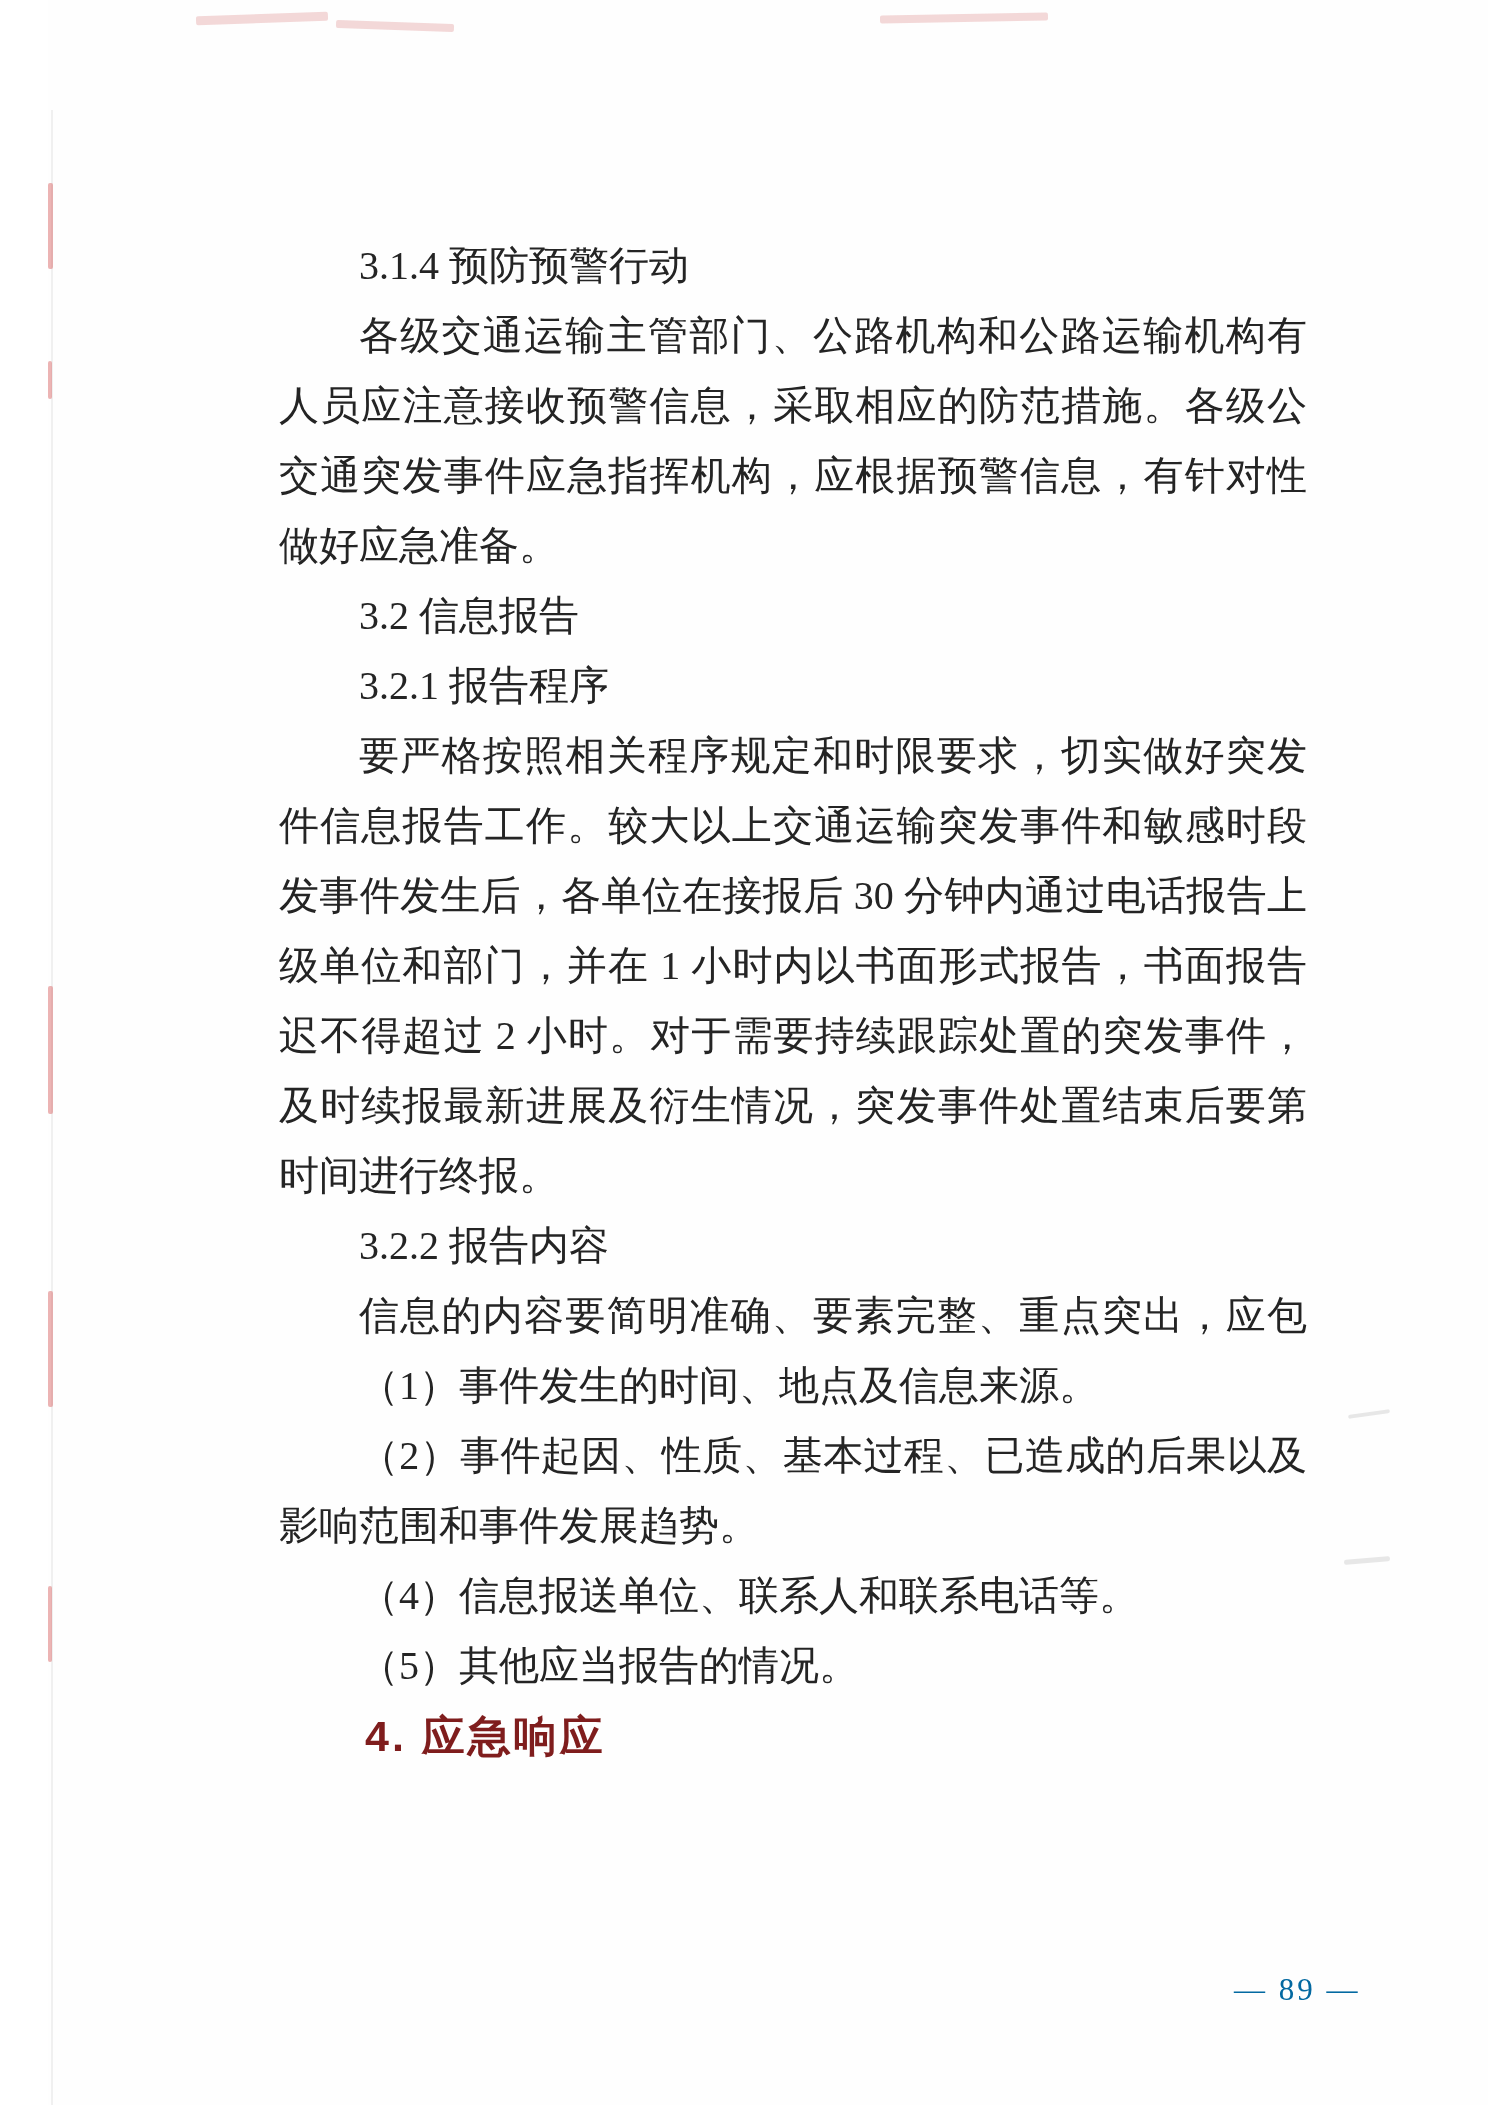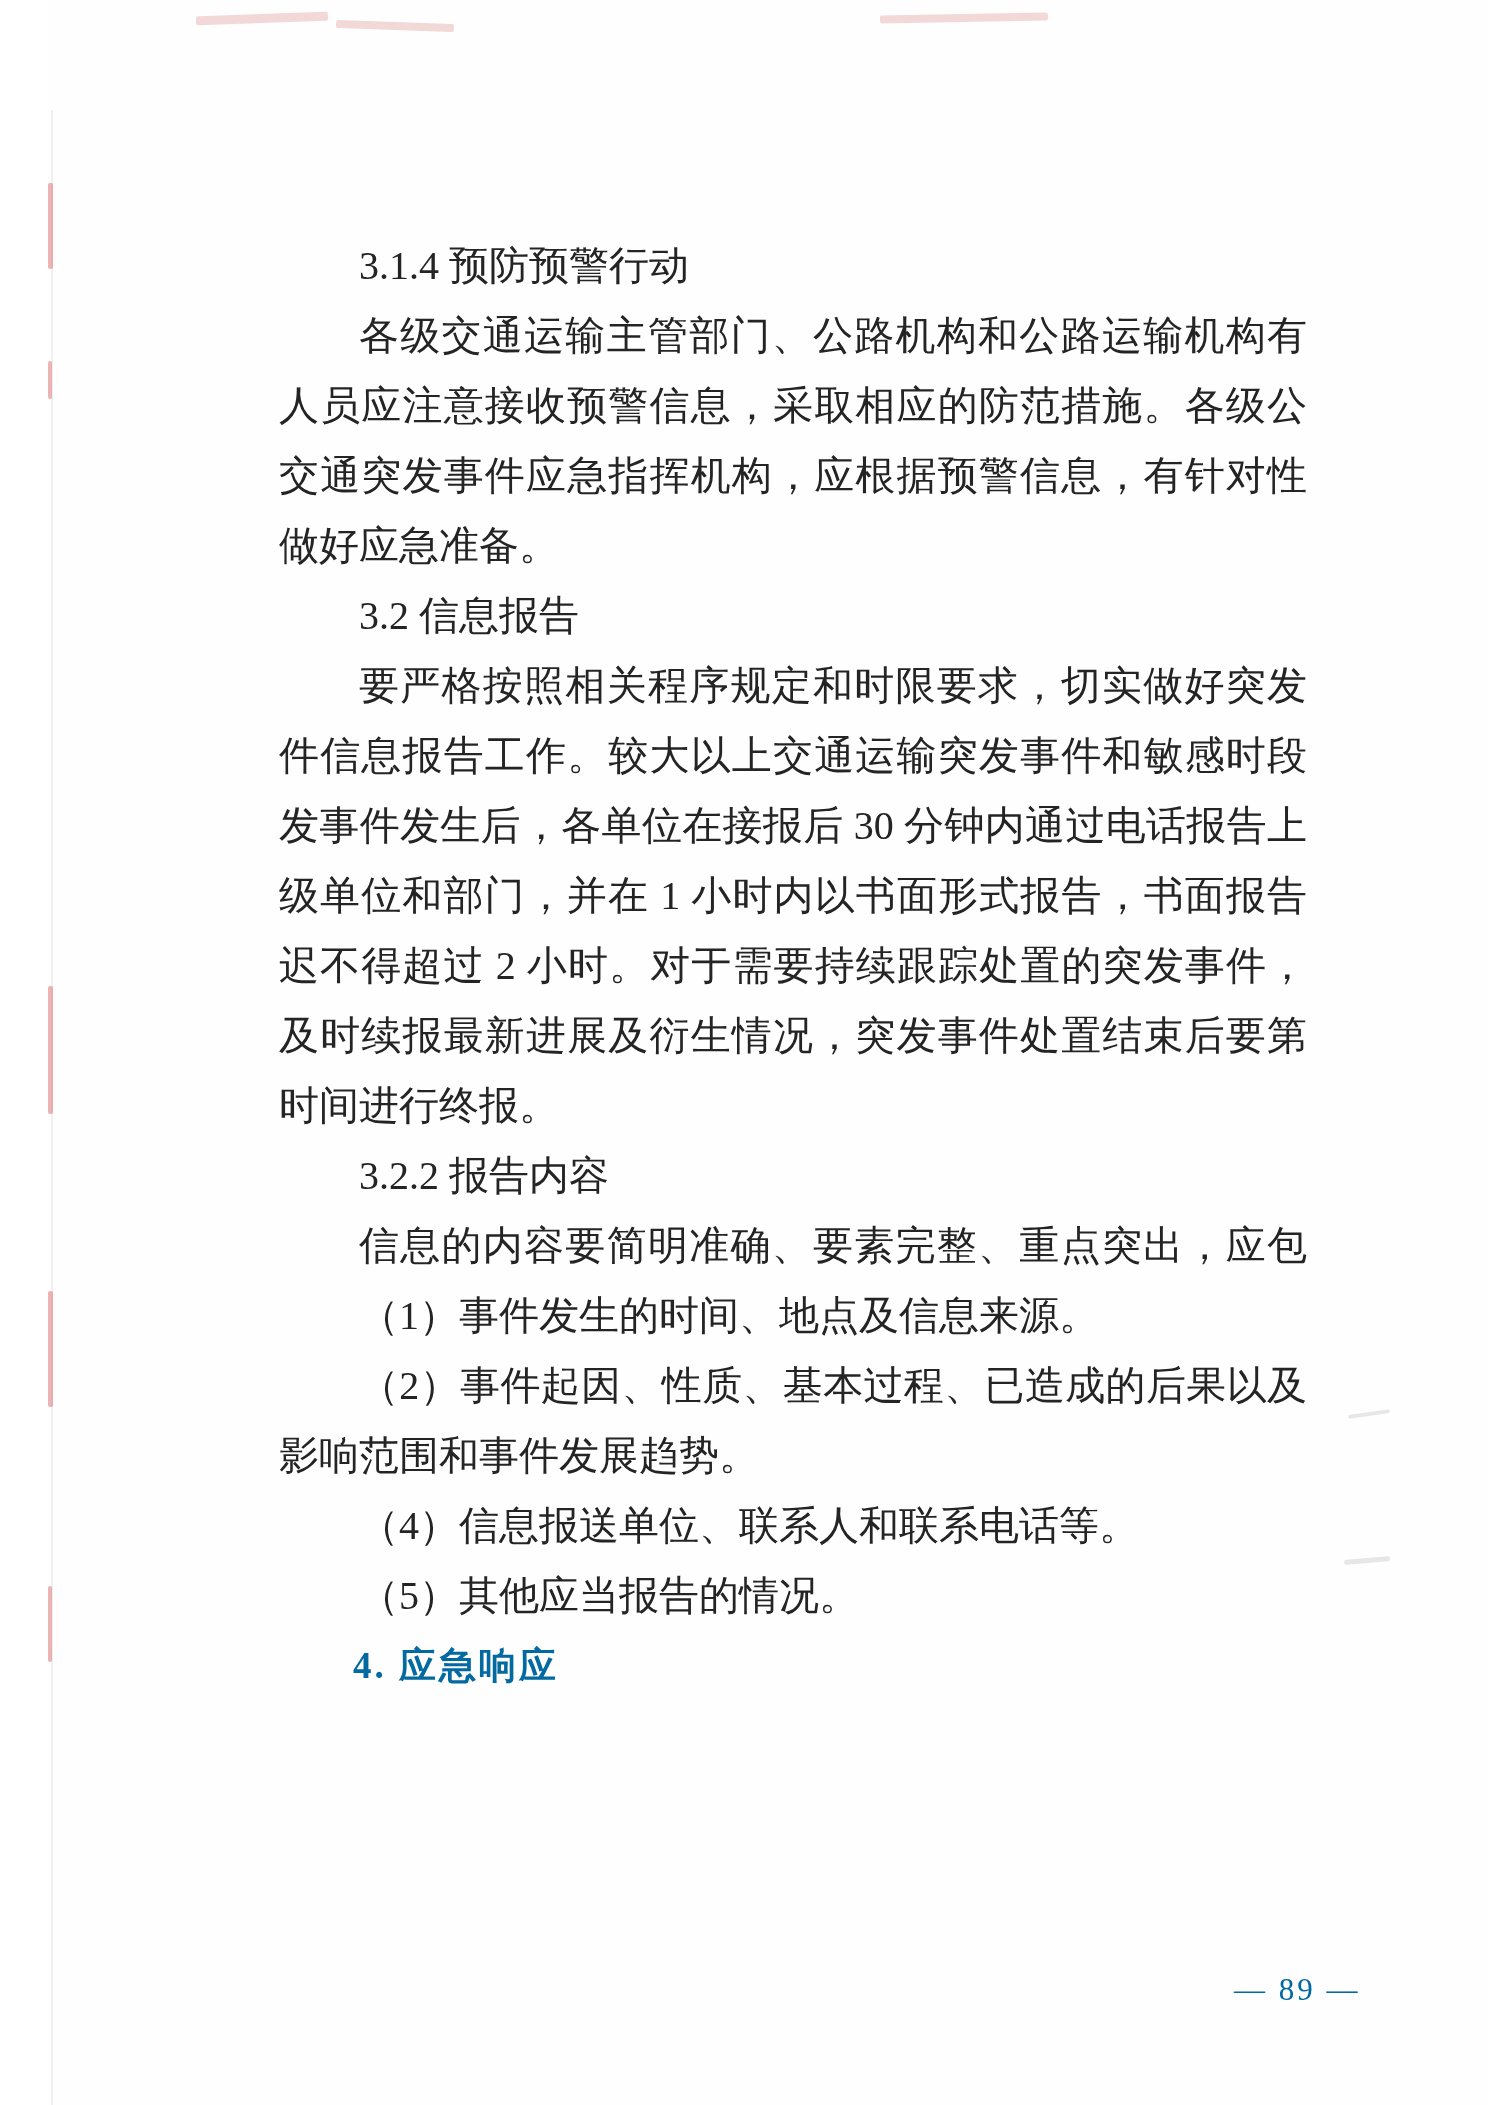--- a/index.html
+++ b/index.html
@@ -32,25 +32,25 @@
   }
   .line.indent { text-indent: 2em; }
   .line.full {
     white-space: normal;
     overflow: hidden;
     text-align: justify;
     text-align-last: justify;
     text-justify: inter-character;
   }
   .line.bold-head {
-    font-family: Liberation Serif, serif;
+    font-family: Liberation Sans, sans-serif;
     font-weight: 700;
-    font-size: 37px;
+    font-size: 43px;
     letter-spacing: 3px;
-    color: #0369a1;
+    color: #7f1d1d;
   }
   
   .pagenum {
     position: absolute;
     top: 1972px;
     left: 1186px;
     font-size: 31px;
     letter-spacing: 3px;
     color: #0369a1;
     white-space: nowrap;
@@ -105,20 +105,21 @@
   <div class="smudge" style="left:1300px; top:1412px; width:42px; height:4px; transform:rotate(-8deg);"></div>
   <div class="smudge" style="left:1296px; top:1558px; width:46px; height:5px; transform:rotate(-5deg);"></div>
 
   <div class="textcol">
     <div class="line indent">3.1.4 预防预警行动</div>
     <div class="line indent full">各级交通运输主管部门、公路机构和公路运输机构有关</div>
     <div class="line full">人员应注意接收预警信息，采取相应的防范措施。各级公路</div>
     <div class="line full">交通突发事件应急指挥机构，应根据预警信息，有针对性地</div>
     <div class="line">做好应急准备。</div>
     <div class="line indent">3.2 信息报告</div>
+    <div class="line indent">3.2.1 报告程序</div>
     <div class="line indent full">要严格按照相关程序规定和时限要求，切实做好突发事</div>
     <div class="line full">件信息报告工作。较大以上交通运输突发事件和敏感时段突</div>
     <div class="line full">发事件发生后，各单位在接报后 30 分钟内通过电话报告上</div>
     <div class="line full">级单位和部门，并在 1 小时内以书面形式报告，书面报告最</div>
     <div class="line full">迟不得超过 2 小时。对于需要持续跟踪处置的突发事件，要</div>
     <div class="line full">及时续报最新进展及衍生情况，突发事件处置结束后要第一</div>
     <div class="line">时间进行终报。</div>
     <div class="line indent">3.2.2 报告内容</div>
     <div class="line indent full">信息的内容要简明准确、要素完整、重点突出，应包括</div>
     <div class="line indent">（1）事件发生的时间、地点及信息来源。</div>

